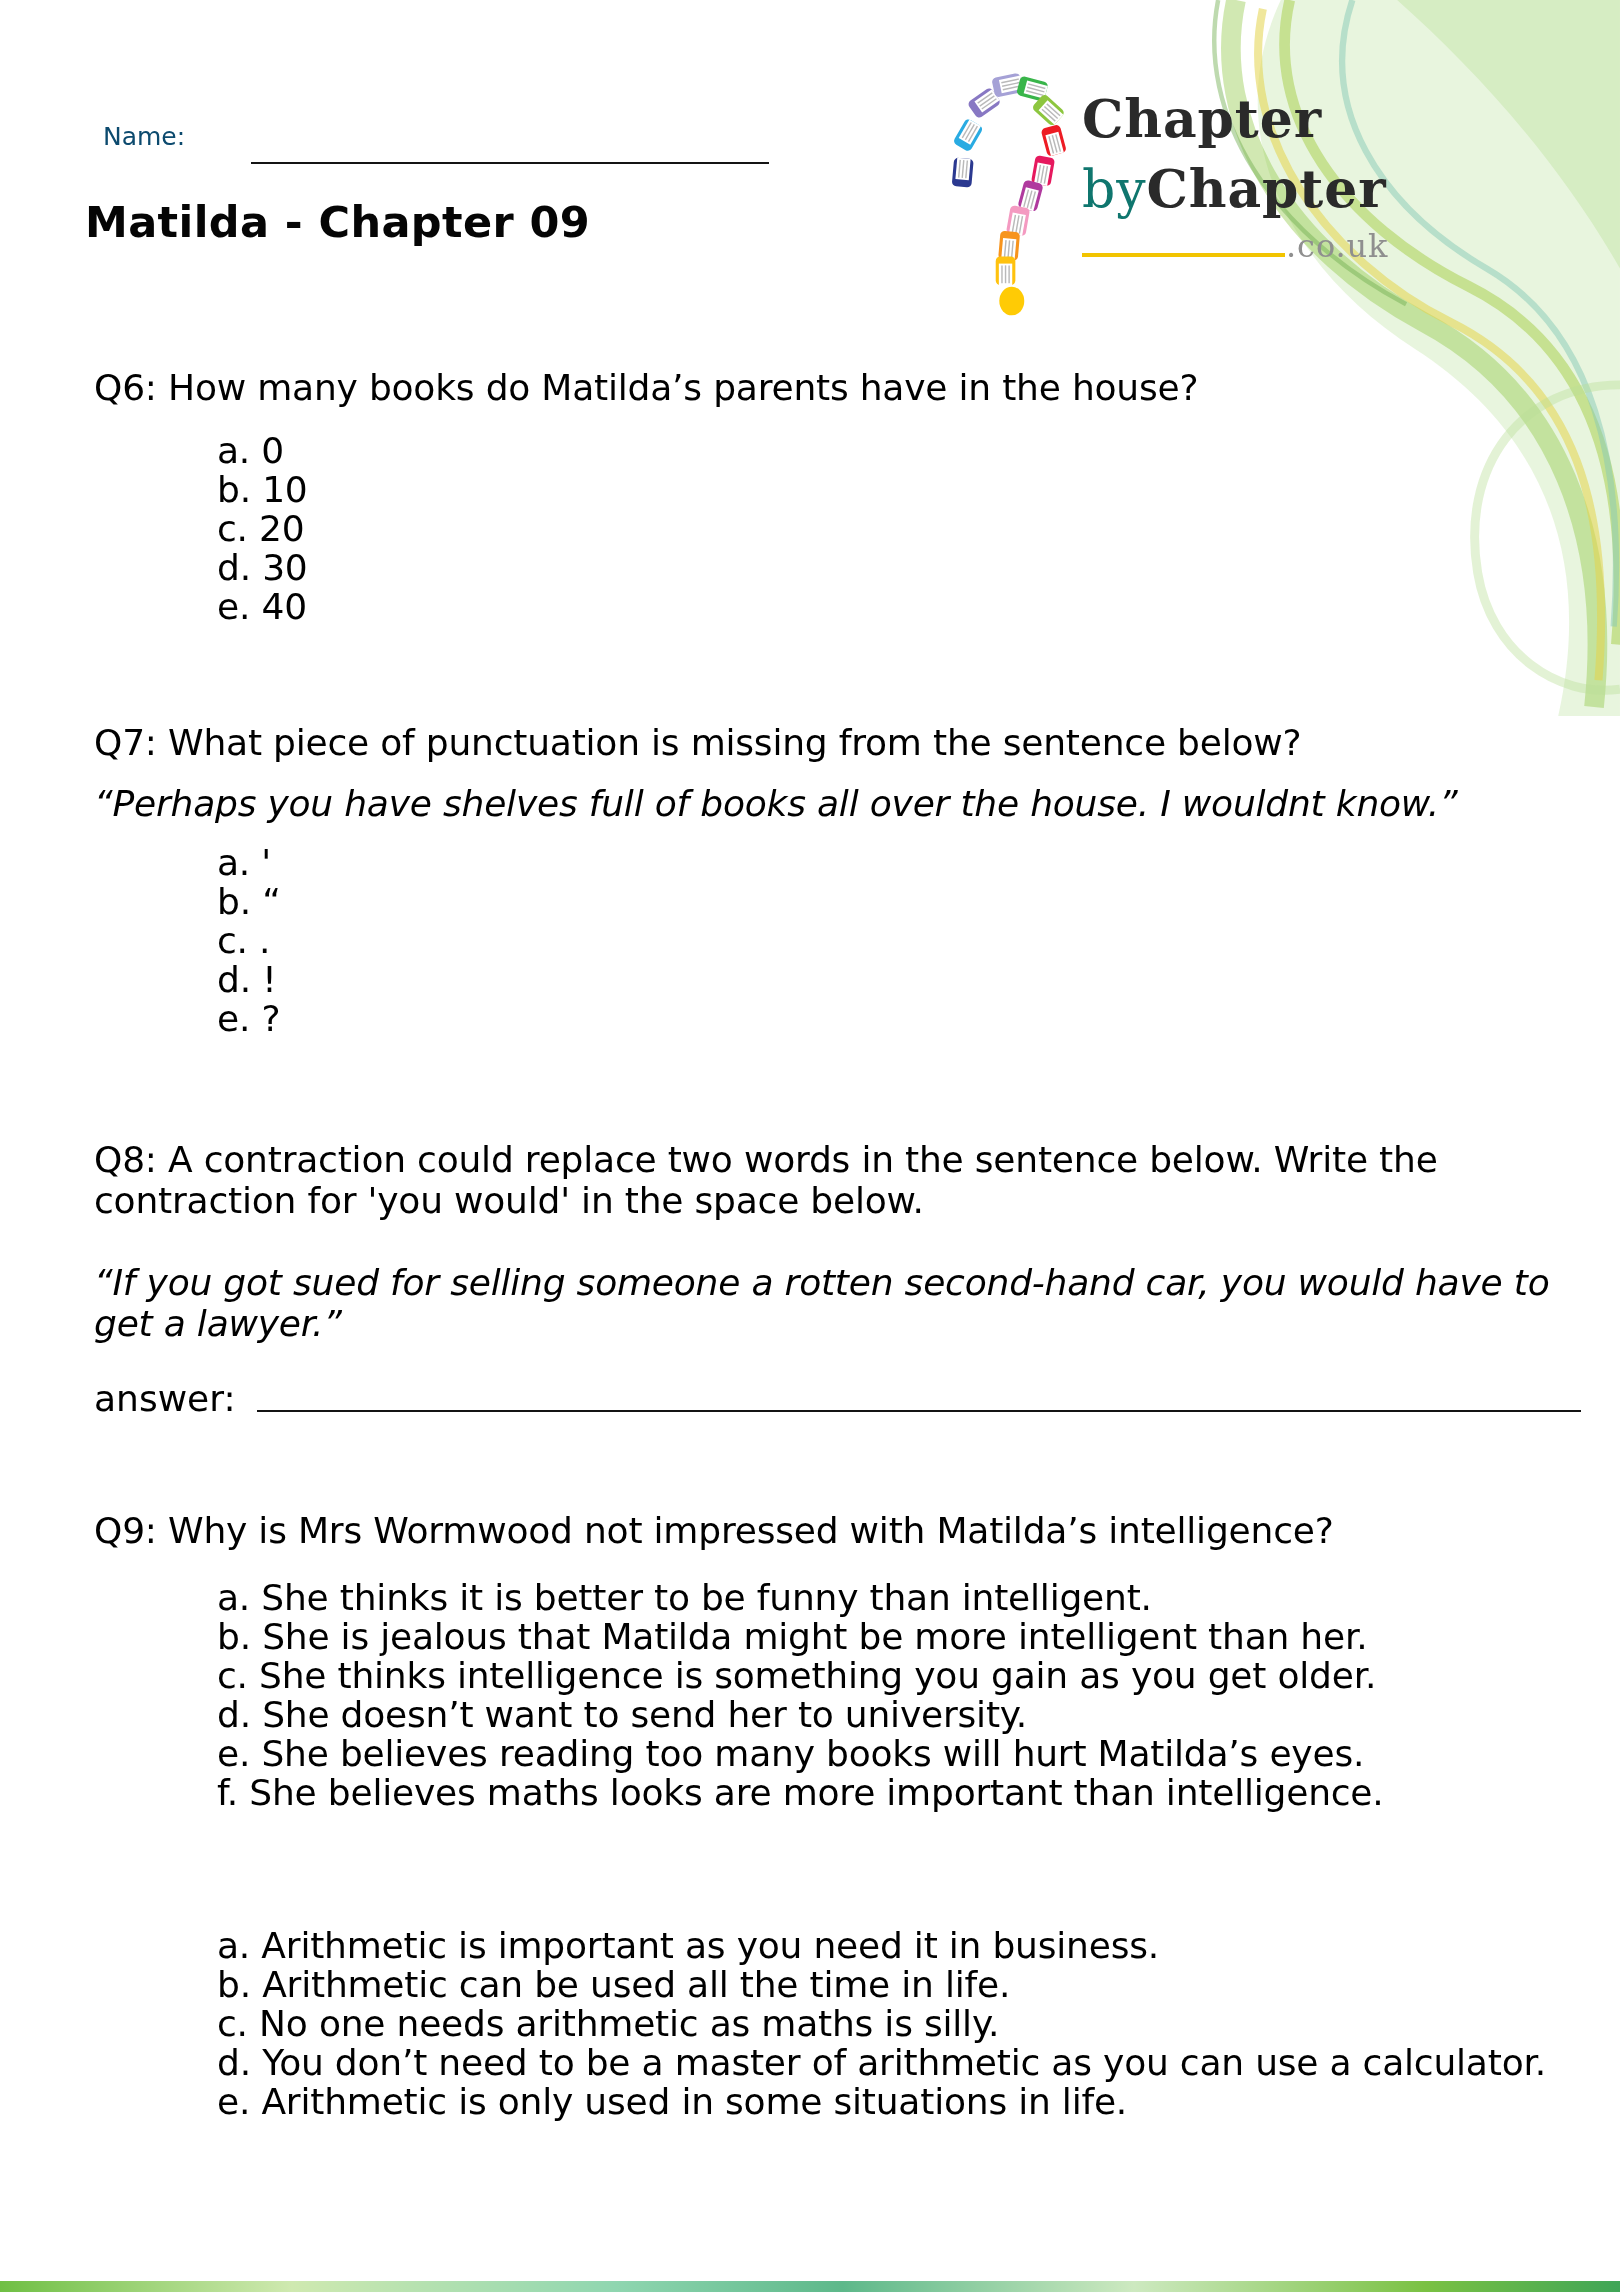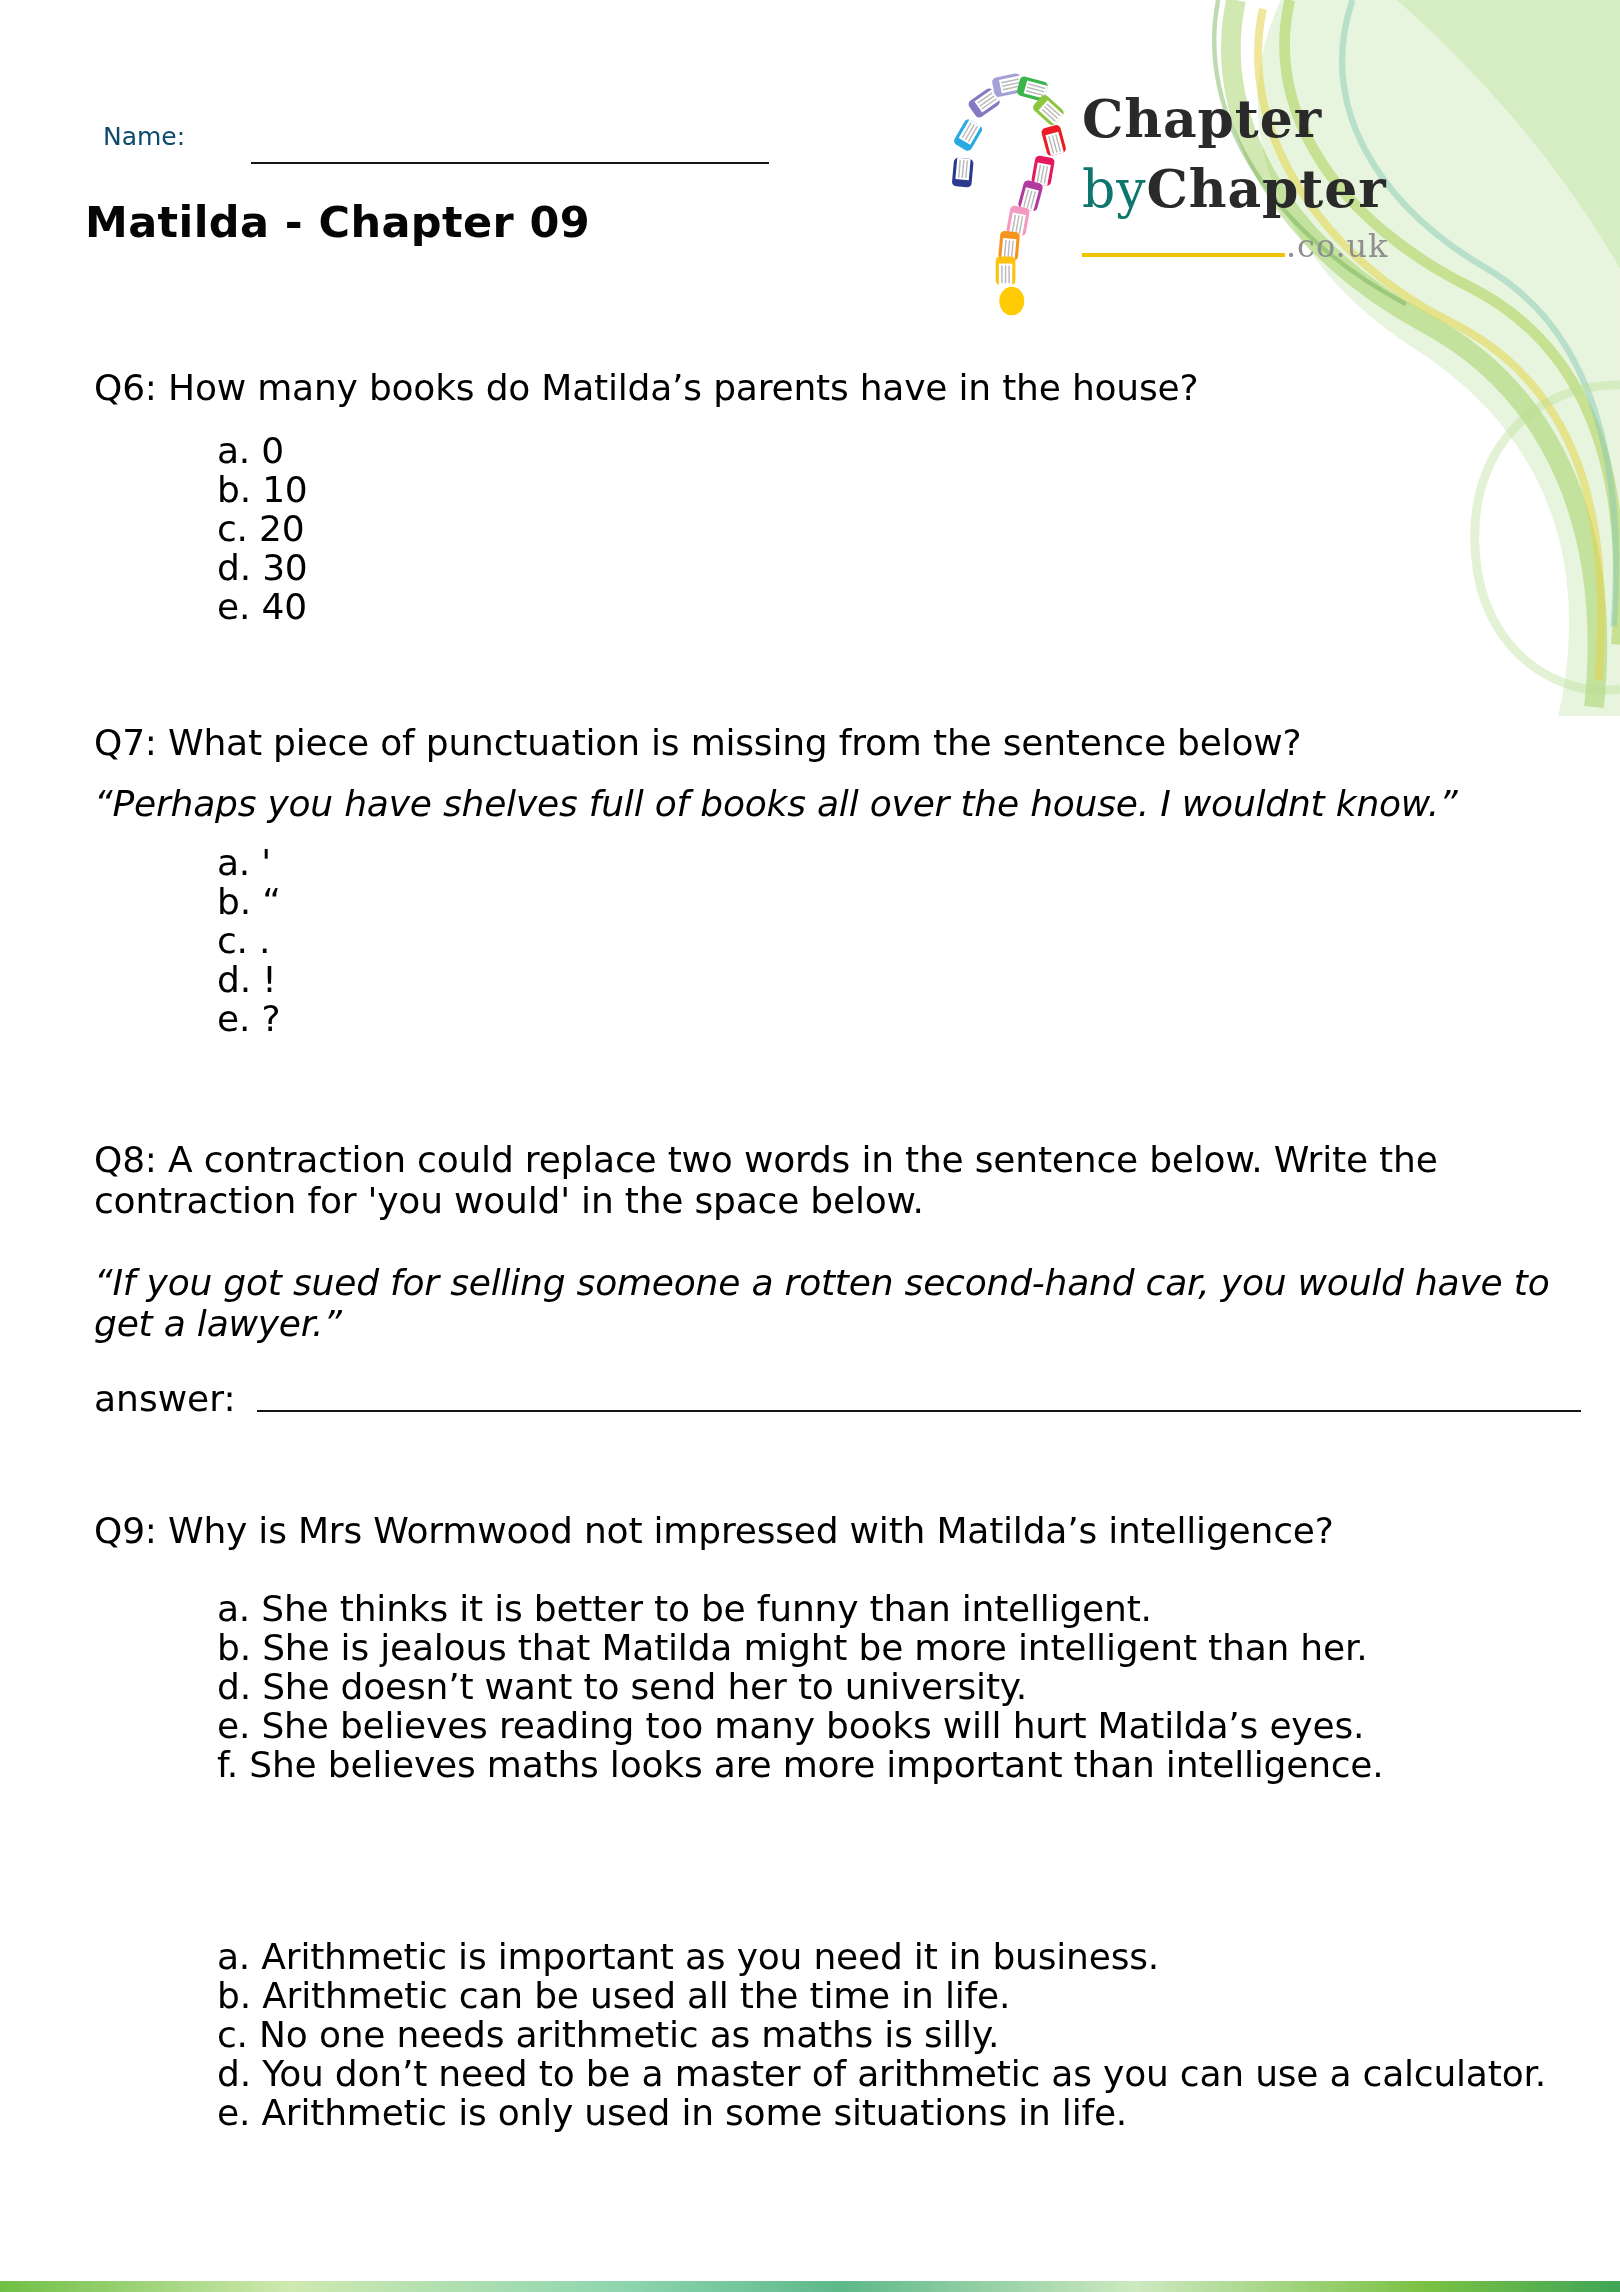--- a/index.html
+++ b/index.html
@@ -42,21 +42,21 @@
   .q-text{font-size:36px;line-height:41px;letter-spacing:-0.2px;}
   .q-quote{font-size:36px;line-height:41px;font-style:italic;letter-spacing:-0.2px;}
   .options{list-style:none;margin:23px 0 0 0;padding:0 0 0 123px;}
   .options li{font-size:36px;line-height:39px;letter-spacing:-0.2px;white-space:nowrap;}
   .q7 .q-quote{margin-top:19.7px;}
   .q7 .options{margin-top:19.7px;}
   .q8 .q-quote{margin-top:41px;}
   .answer-row{display:flex;align-items:flex-end;margin-top:34px;}
   .answer-label{font-size:36px;line-height:41px;flex:0 0 auto;}
   .answer-line{flex:1 1 auto;margin-left:21.5px;margin-bottom:7.2px;border-bottom:2.7px solid #141414;height:0;}
-  .q9 .options,.q10 .options{margin-top:38px;}
+  .q9 .options,.q10 .options{margin-top:27px;}
   
   .footer-bar{
     position:absolute;left:0;bottom:0;width:100%;height:12.5px;
     background:linear-gradient(to right,#6fbf44,#cfe9b0 18%,#8fd6b0 38%,#5db88a 52%,#cde9c0 70%,#7ac143 88%,#3fa557);
   }
 </style>
 </head>
 <body>
 
 <div class="page">
@@ -138,20 +138,21 @@
       <span class="answer-label">answer:</span>
       <span class="answer-line"></span>
     </div>
   </section>
 
   <section class="question q9" style="top:1510px">
     <div class="q-text">Q9: Why is Mrs Wormwood not impressed with Matilda’s intelligence?</div>
     <ul class="options">
       <li>a. She thinks it is better to be funny than intelligent.</li>
       <li>b. She is jealous that Matilda might be more intelligent than her.</li>
+      <li>c. She thinks intelligence is something you gain as you get older.</li>
       <li>d. She doesn’t want to send her to university.</li>
       <li>e. She believes reading too many books will hurt Matilda’s eyes.</li>
       <li>f. She believes maths looks are more important than intelligence.</li>
     </ul>
   </section>
 
   <section class="question q10" style="top:1899px">
     <ul class="options">
       <li>a. Arithmetic is important as you need it in business.</li>
       <li>b. Arithmetic can be used all the time in life.</li>

